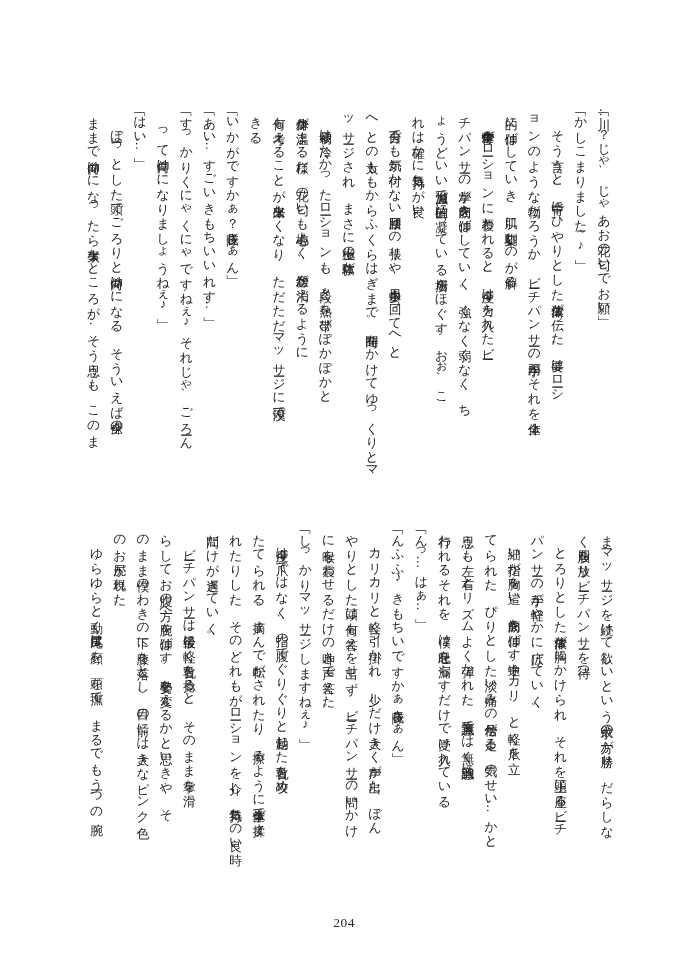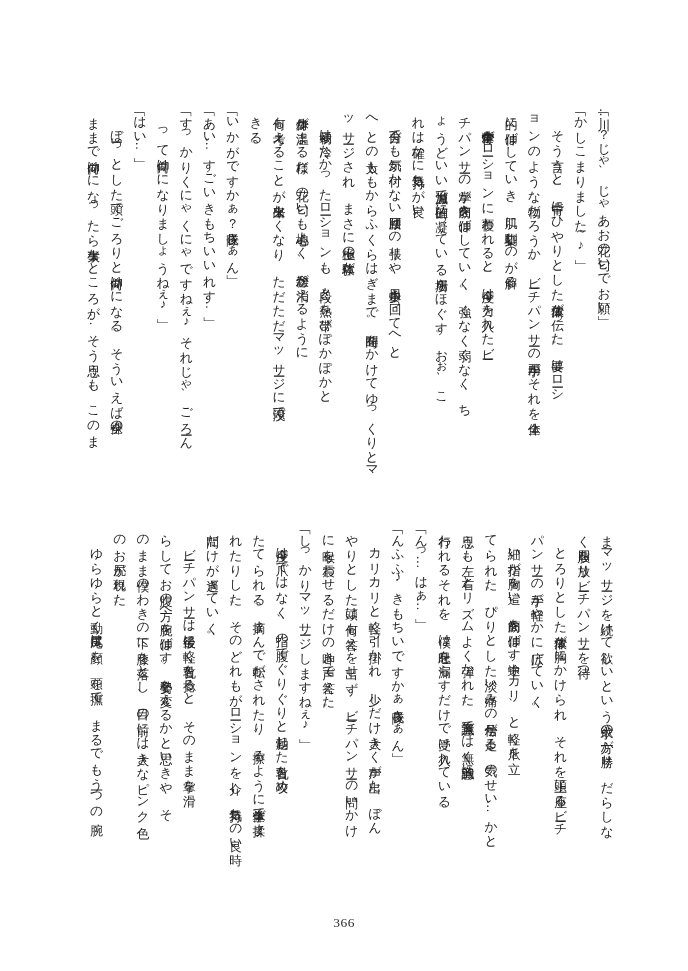--- a/index.html
+++ b/index.html
@@ -95,14 +95,14 @@
       <div class="vline">　今度は爪ではなく、指の腹でぐりぐりと勃起した乳首を攻め</div>
       <div class="vline">たてられる。摘まんで転がされたり、擦るように掌全体で揉ま</div>
       <div class="vline">れたりした。そのどれもがローションを介し、気持ちの良い時</div>
       <div class="vline">間だけが過ぎていく。</div>
       <div class="vline">　ビーチパンサーは最後に軽く乳首を捻ると、そのまま掌を滑</div>
       <div class="vline">らしてお腹の方へ腕を伸ばす。姿勢を変えるかと思いきや、そ</div>
       <div class="vline">のまま僕のわきの下に膝を落とし、目の前には大きなピンク色</div>
       <div class="vline">のお尻が現れた。</div>
       <div class="vline">　ゆらゆらと動く尻尾は顔を、頭を撫で、まるでもう一つの腕</div>
     </div>
-  <div class="page-number">366</div>
+  <div class="page-number">204</div>
 </div>
 
 </body></html>

